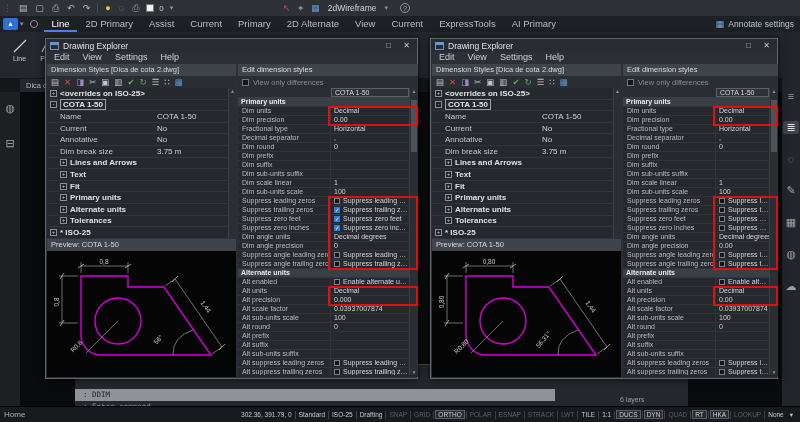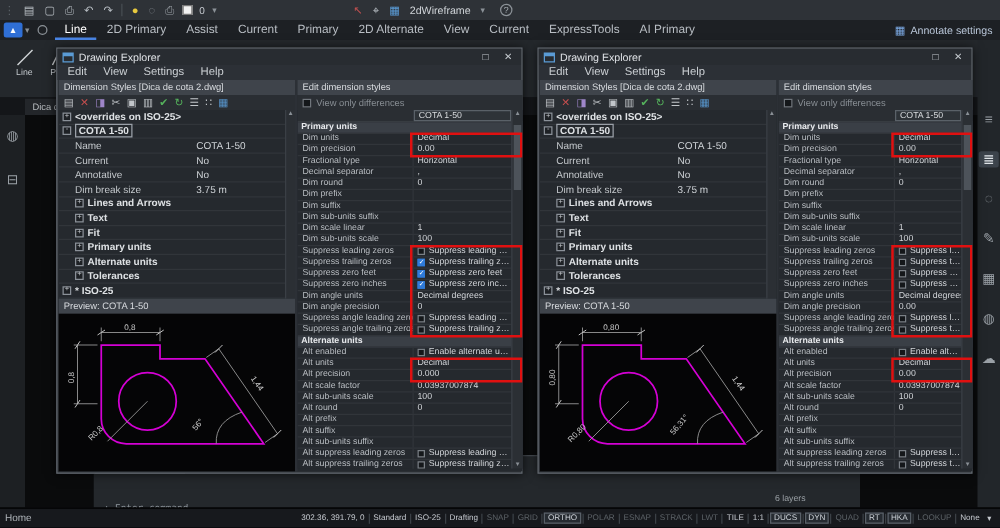--- a/index.html
+++ b/index.html
@@ -178,20 +178,21 @@
       <span class="sicon">◌</span>
       <span class="sicon">✎</span>
       <span class="sicon">▦</span>
       <span class="sicon">◍</span>
       <span class="sicon">☁</span>
     </div>
 
   <div id="cmd" class="abs">
     <div id="cmd-popup">:</div>
     <div id="cmd-line1">: _dimstyle</div>
+    <div id="cmd-band">: DDIM</div>
     <div id="cmd-prompt">: Enter command</div>
   </div>
   <div id="layers-tip" class="abs">6 layers</div>
 
   <div id="statusbar" class="abs">
     <span id="ready">Home</span>
     <span id="status-fields">
         <span class="sfield sf-on">302.36, 391.79, 0</span>
         <span class="ssep"></span>
         <span class="sfield sf-on">Standard</span>

